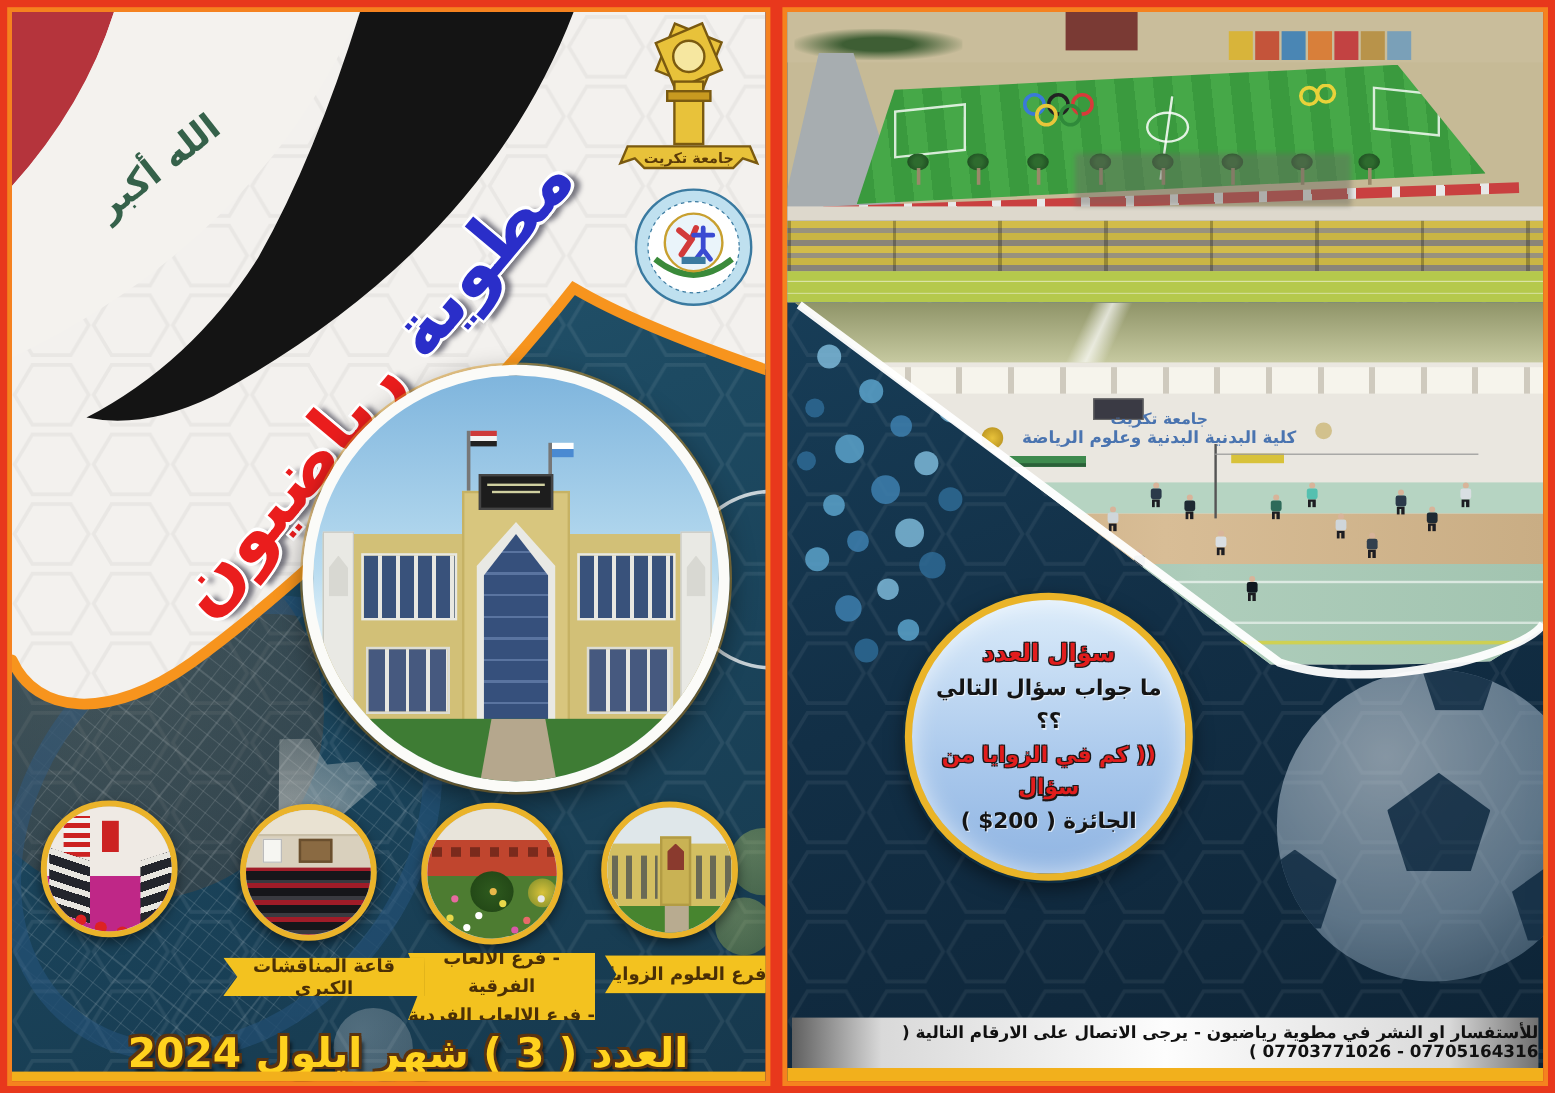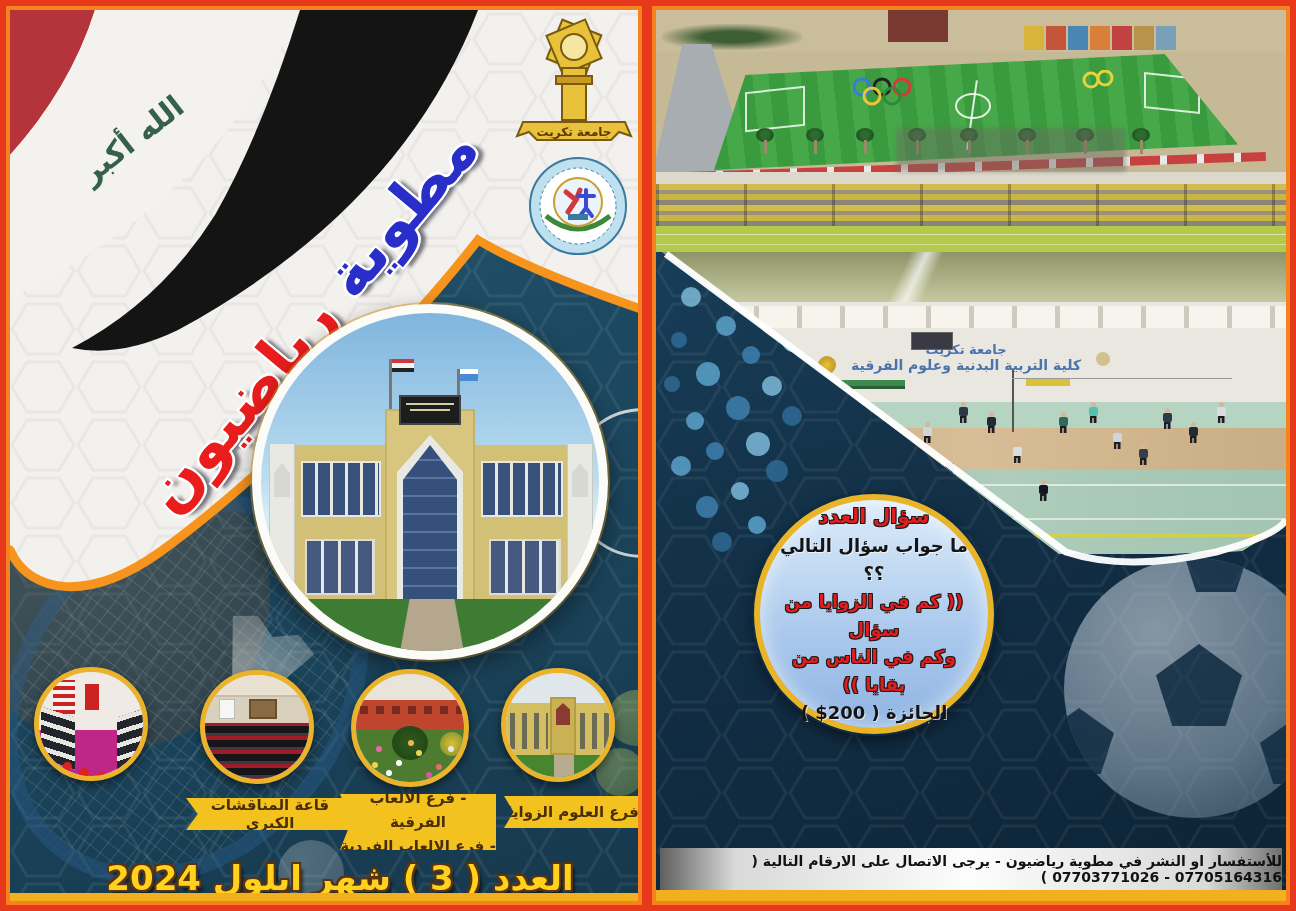--- a/index.html
+++ b/index.html
@@ -372,21 +372,21 @@
       </div>
     </div>
 
     <div class="hall">
       <div class="abs" style="left:0;top:0;width:630px;height:50px;background:linear-gradient(180deg,#8f9468,#c6c9a0);"></div>
       <div class="abs" style="left:230px;top:0;width:60px;height:50px;background:linear-gradient(115deg,transparent 30%,rgba(255,255,255,.7) 50%,transparent 70%);"></div>
       <div class="abs" style="left:60px;top:54px;width:570px;height:22px;background:repeating-linear-gradient(90deg,#f6f4ec 0 38px,#cfcabe 38px 43px);"></div>
       <div class="abs" style="left:255px;top:80px;width:42px;height:18px;background:#3a3a44;border:1px solid #666;"></div>
       <div class="wall-text">
         <div style="font-size:13px;">جامعة تكريت</div>
-        <div style="font-size:14px;">كلية التربية البدنية وعلوم الفرقية</div>
+        <div style="font-size:14px;">كلية البدنية البدنية وعلوم الرياضة</div>
       </div>
       <div class="abs" style="left:162px;top:104px;width:18px;height:18px;border-radius:50%;background:radial-gradient(circle,#e8c23a,#b08a1c);"></div>
       <div class="abs" style="left:440px;top:100px;width:14px;height:14px;border-radius:50%;background:#c8b06a;opacity:.7;"></div>
       <div class="abs" style="left:185px;top:128px;width:64px;height:9px;background:#3e8a4e;border-bottom:3px solid #2a6038;"></div>
       <div class="abs" style="left:370px;top:126px;width:44px;height:8px;background:#d8c23a;"></div>
       <div class="abs" style="left:0;top:150px;width:630px;height:26px;background:#b6d4c2;"></div>
       <div class="abs" style="left:0;top:176px;width:630px;height:42px;background:linear-gradient(90deg,#c3a478,#d8bd96 50%,#c9ad84);"></div>
       <div class="abs" style="left:0;top:218px;width:630px;height:84px;background:linear-gradient(90deg,#93b8a4,#aecdbb 55%,#a2c4b0);">
         <div class="field-line" style="left:0;top:14px;width:100%;height:2px;opacity:.6;"></div>
         <div class="field-line" style="left:10%;top:48px;width:90%;height:2px;opacity:.55;"></div>
@@ -494,21 +494,20 @@
     </div>
 
     <svg class="layer" width="630" height="891" style="pointer-events:none;">
       <path d="M10,244 L410,542 Q470,562 560,542 Q620,526 630,510" fill="none" stroke="#ffffff" stroke-width="7" opacity=".95"></path>
     </svg>
 
     <div class="qcircle">
       <div class="red head">سؤال العدد</div>
       <div class="blk">ما جواب سؤال التالي ؟؟</div>
       <div class="red">(( كم في الزوايا من سؤال</div>
-      <div class="red">وكم في الناس من بقايا ))</div>
       <div class="blk">الجائزة ( 200$ )</div>
     </div>
 
 
     <div class="contact">
       <span>للأستفسار او النشر في مطوية رياضيون - يرجى الاتصال على الارقام التالية ( 07705164316 - 07703771026 )</span>
     </div>
 
     <div class="gold-strip" style="height:11px;"></div>
   </div>

